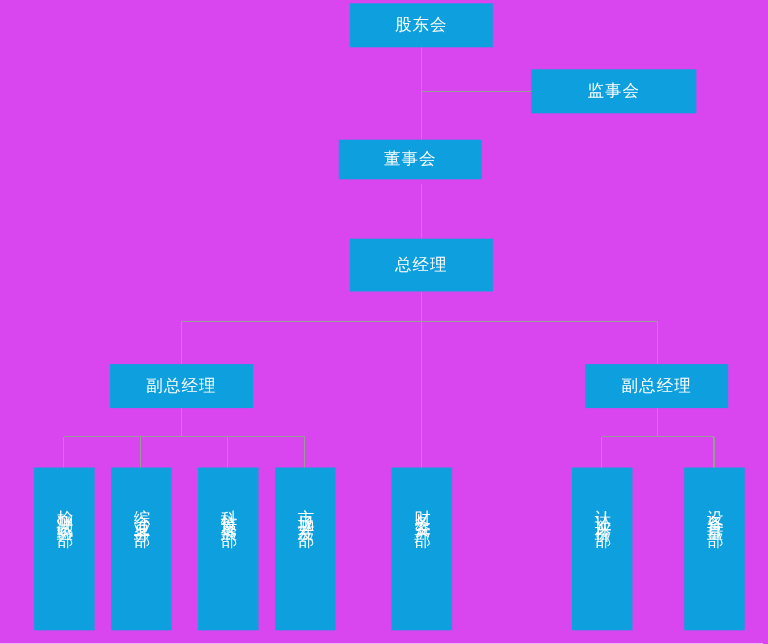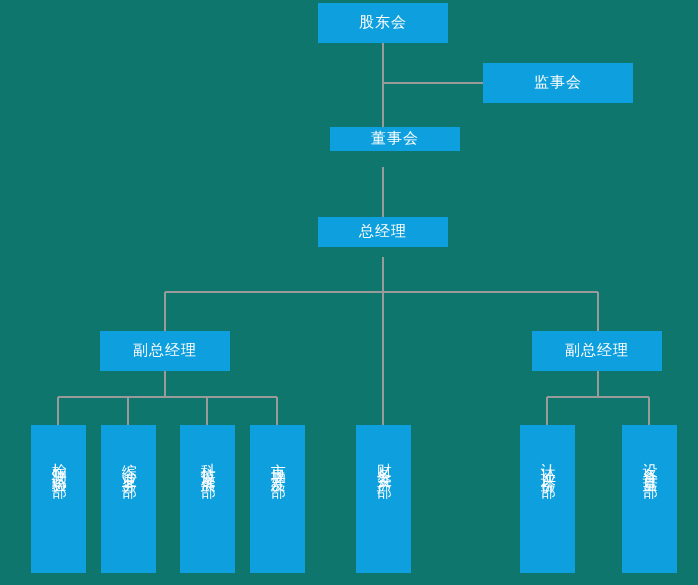--- a/index.html
+++ b/index.html
@@ -7,21 +7,21 @@
     padding: 0;
     background: #ffffff;
   }
   body {
     font-family: "DejaVu Sans", "Liberation Sans", sans-serif;
   }
   #chart-root {
     position: relative;
     width: 698px;
     height: 585px;
-    background: #0f766e;
+    background: #d946ef;
     overflow: hidden;
   }
   
   #connector-layer {
     position: absolute;
     left: 0; top: 0;
     width: 698px;
     height: 585px;
     pointer-events: none;
   }
@@ -95,25 +95,25 @@
   </svg>
 
   <div class="node horiz" style="left:318px; top:3px; width:130px; height:40px;">
     <span>股东会</span>
   </div>
 
   <div class="node horiz" style="left:483px; top:63px; width:150px; height:40px;">
     <span>监事会</span>
   </div>
 
-  <div class="node horiz" style="left:330px; top:127px; width:130px; height:24px;">
+  <div class="node horiz" style="left:308px; top:127px; width:130px; height:36px;">
     <span>董事会</span>
   </div>
 
-  <div class="node horiz" style="left:318px; top:217px; width:130px; height:30px;">
+  <div class="node horiz" style="left:318px; top:217px; width:130px; height:48px;">
     <span>总经理</span>
   </div>
 
   <div class="node horiz" style="left:100px; top:331px; width:130px; height:40px;">
     <span>副总经理</span>
   </div>
 
   <div class="node horiz" style="left:532px; top:331px; width:130px; height:40px;">
     <span>副总经理</span>
   </div>

